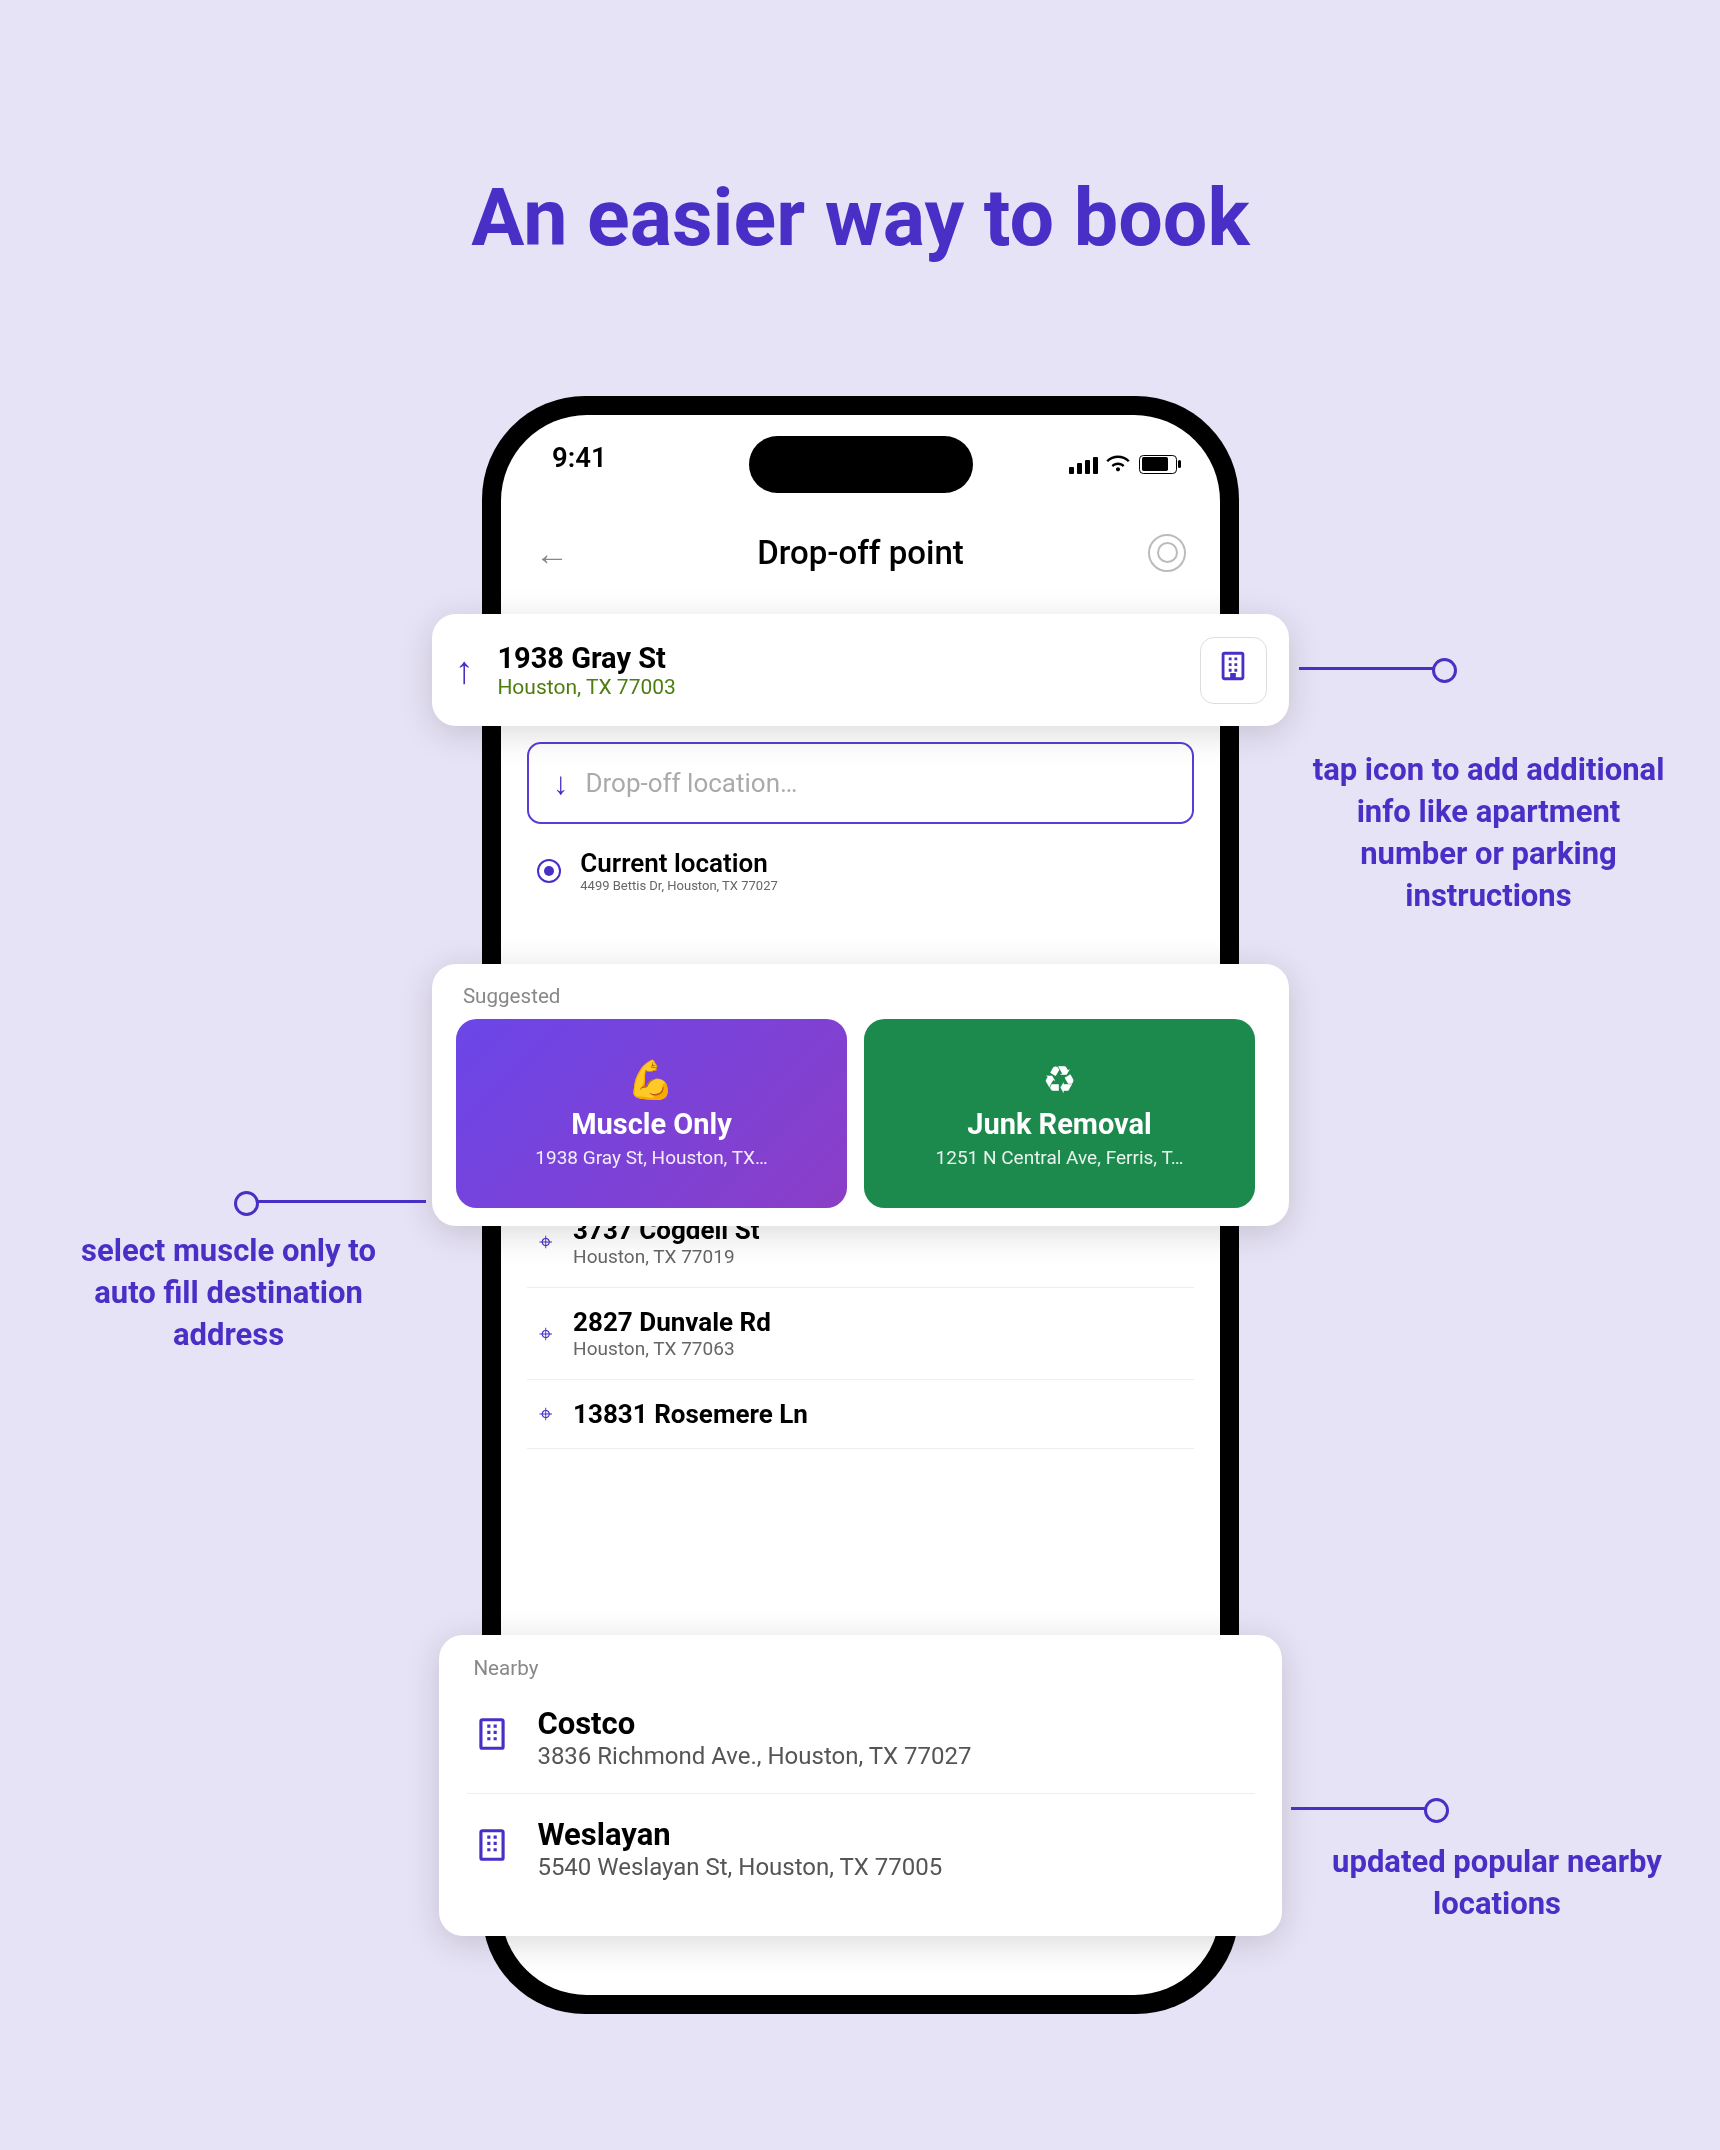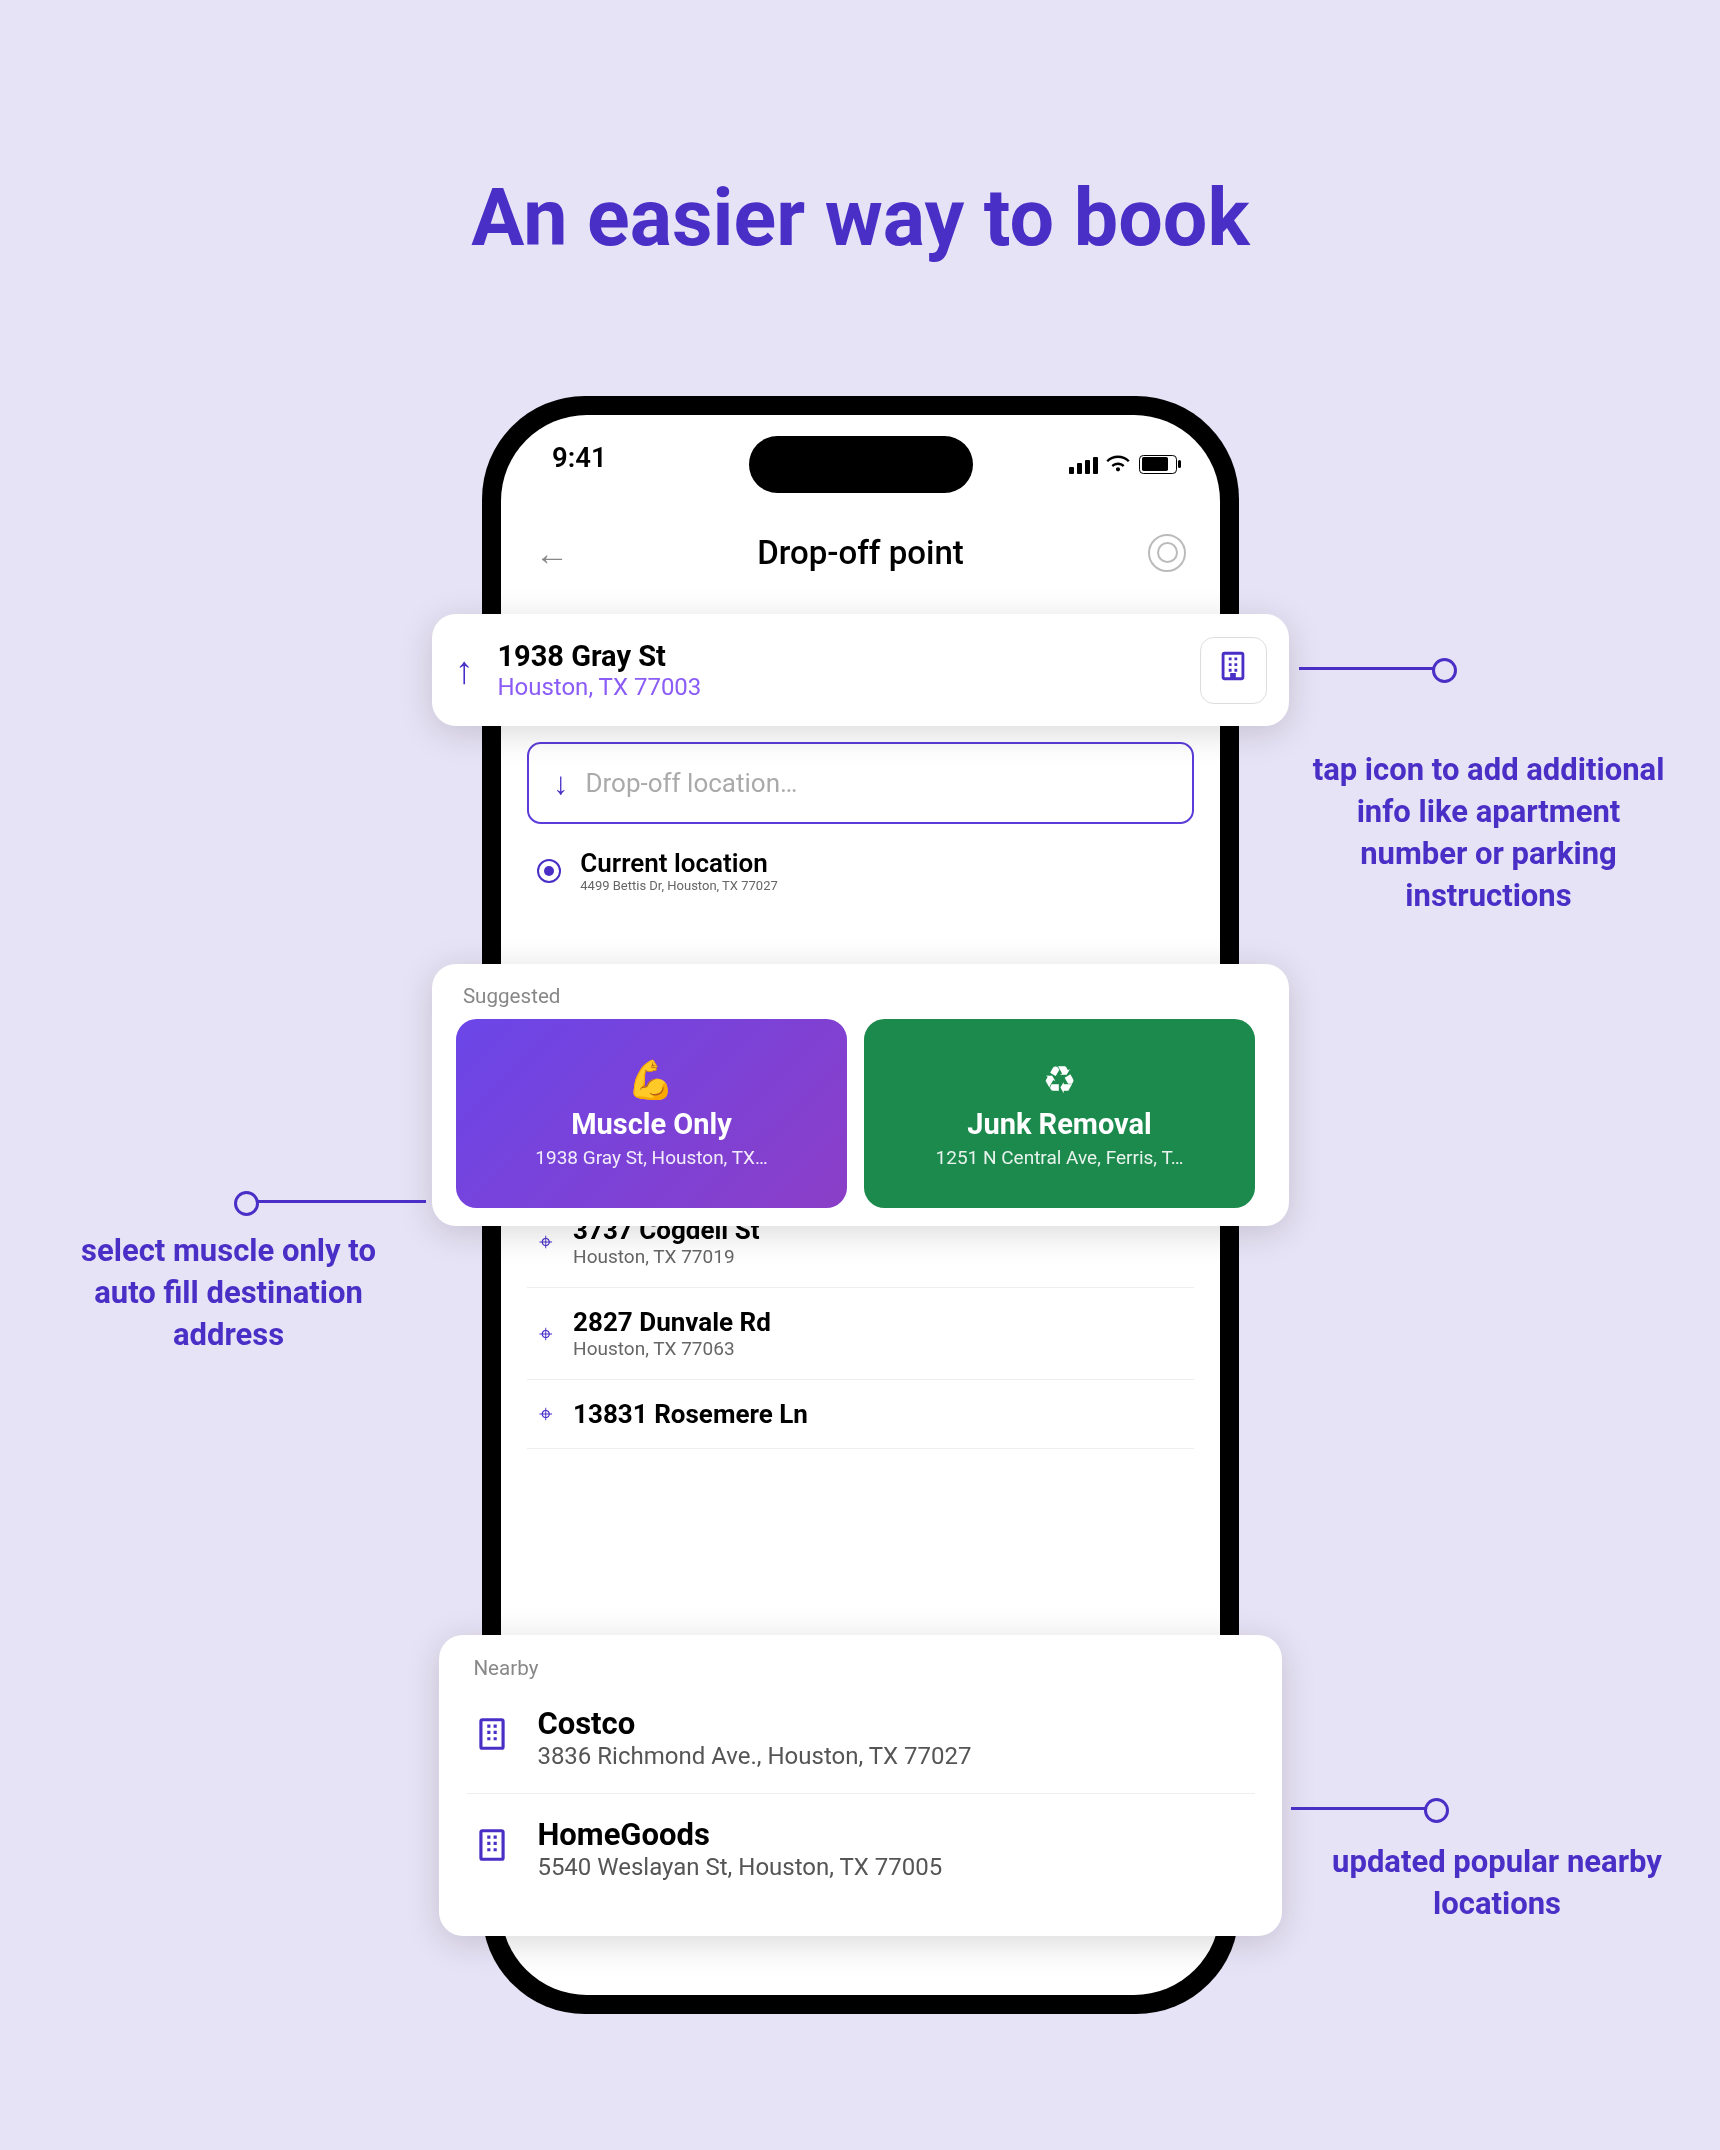--- a/index.html
+++ b/index.html
@@ -26,21 +26,21 @@
 .cur-sub{font-size:13px;color:#666}
 .sect-label{font-size:20.6px;color:#888;margin:20.6px 12px 10.3px}
 .recent-item{display:flex;align-items:center;gap:20.6px;padding:19px 12px;border-bottom:0.9px solid #eee}
 .recent-pin{color:#4A2FC7;font-size:24px}
 .ri-title{font-size:26px;font-weight:700}
 .ri-sub{font-size:19px;color:#666}
 .float{position:absolute;background:#fff;border-radius:24px;box-shadow:0 6.9px 34px rgba(0,0,0,.15)}
 .float-pickup{top:614px;left:432px;width:857px;height:112px;display:flex;align-items:center;padding:0 22.4px;gap:24px}
 .arrow-up{color:#4A2FC7;font-size:38px;font-weight:700}
 .pu-title{font-size:29px;font-weight:700}
-.pu-sub{font-size:24px;color:#8b5cf6}
+.pu-sub{font-size:21px;color:#4d7c0f}
 .pu-btn{margin-left:auto;width:67px;height:67px;border:0.9px solid #ddd;border-radius:13.8px;display:flex;align-items:center;justify-content:center}
 .bldg{color:#4A2FC7;font-size:34px}
 .float-sugg{top:964px;left:432px;width:857px;height:262px;padding:17px 24px}
 .sugg-row{display:flex;gap:17px;margin-top:10.3px;overflow:hidden}
 .sugg-card{width:391px;height:189px;border-radius:20.6px;color:#fff;padding:22.4px;display:flex;flex-direction:column;align-items:center;justify-content:center;gap:5.2px;flex:0 0 auto}
 .sugg-card.purple{background:linear-gradient(135deg,#6B46E8,#8B3EC7)}
 .sugg-card.green{background:#1B8A4C}
 .sc-emoji{font-size:38px}
 .sc-title{font-size:29px;font-weight:700}
 .sc-sub{font-size:19px;opacity:.9;white-space:nowrap;overflow:hidden;text-overflow:ellipsis;width:100%;text-align:center}
@@ -188,21 +188,21 @@
     </div>
   </div>
   <div class="near-item">
     <span class="bldg">
       <svg width="38" height="38" viewBox="0 0 24 24" fill="none" stroke="#4A2FC7" stroke-width="2">
           <rect x="5" y="3" width="14" height="18" rx="1"></rect>
           <path d="M9 7h2M13 7h2M9 11h2M13 11h2M9 15h2M13 15h2"></path>
         </svg>
     </span>
     <div>
-      <div class="ni-title">HomeGoods</div>
+      <div class="ni-title">Weslayan</div>
       <div class="ni-sub">5540 Weslayan St, Houston, TX 77005</div>
     </div>
   </div>
 </div>
 
 <div class="conn c1"></div>
 <div class="callout co-right-1">tap icon to add additional info like apartment number or parking instructions</div>
 
 <div class="conn leftdot c2"></div>
 <div class="callout co-left">select muscle only to auto fill destination address</div>

